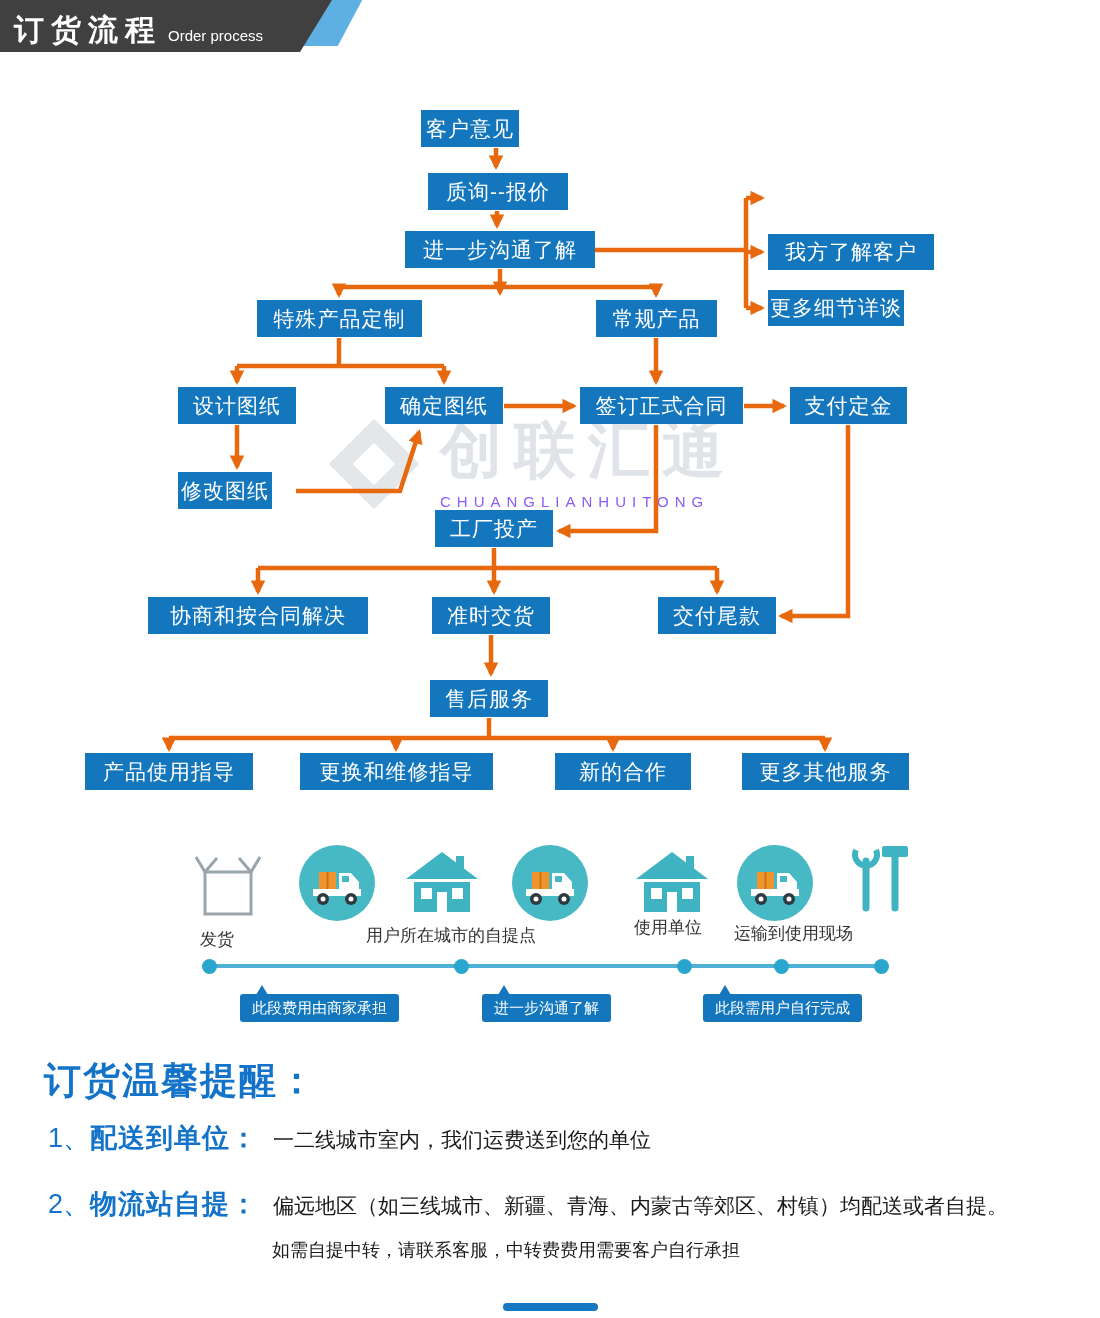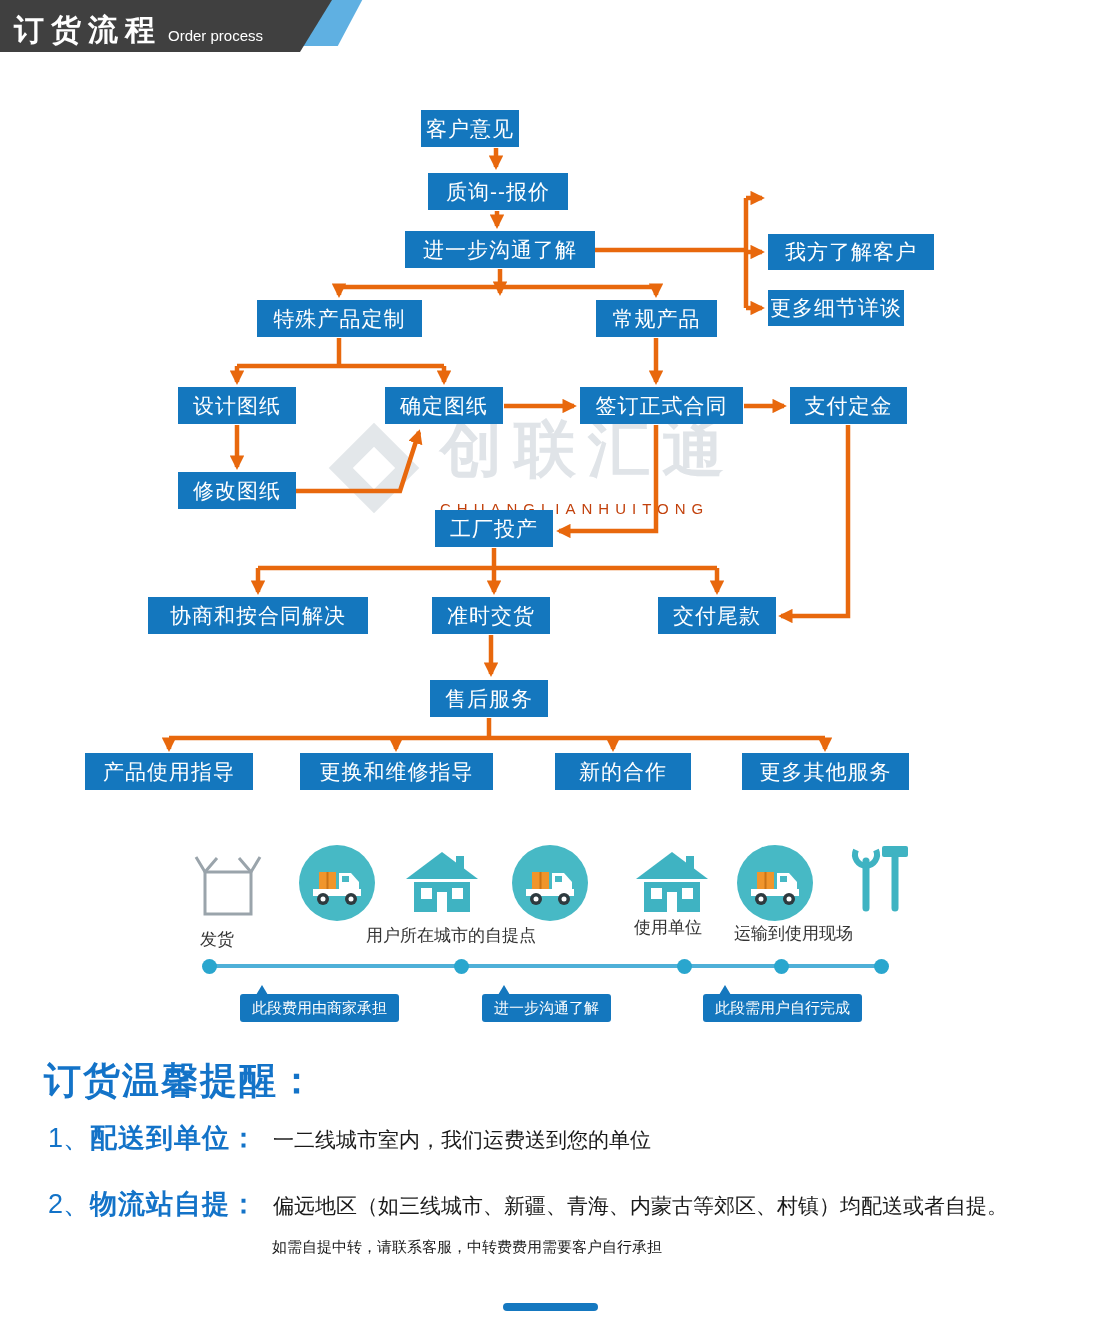--- a/index.html
+++ b/index.html
@@ -12,21 +12,21 @@
   .header-band { position:absolute; left:0; top:0; width:332px; height:52px; background:#404040;
     clip-path:polygon(0 0,100% 0,calc(100% - 32px) 100%,0 100%);
     z-index:2; display:flex; align-items:flex-end; padding:0 0 7px 14px; }
   .header-title { color:#fff; font-size:30px; font-weight:bold; letter-spacing:7px; line-height:1; }
   .header-sub { color:#fff; font-size:15px; margin-left:6px; line-height:1.3; }
 
   
   .wm { position:absolute; left:328px; top:418px; display:flex; align-items:center; z-index:1; }
   .wm-logo { width:64px; height:64px; border:17px solid #e3e7ea; transform:rotate(45deg); margin:14px 34px 14px 14px; }
   .wm-cn { font-size:62px; font-weight:bold; color:#e0e4e8; letter-spacing:12px; line-height:1; }
-  .wm-en { font-size:15px; color:#c2410c; letter-spacing:6px; margin-top:20px; }
+  .wm-en { font-size:15px; color:#8b5cf6; letter-spacing:6px; margin-top:12px; }
 
   
   .arrows { position:absolute; left:0; top:0; z-index:2; }
   .a { stroke:#e8680d; stroke-width:4.5; fill:none; marker-end:url(#arrh); }
   .c { stroke:#e8680d; stroke-width:4.5; fill:none; }
   .node { position:absolute; background:#1477be; color:#fff; display:flex; align-items:center;
     justify-content:center; font-size:21px; letter-spacing:1px; z-index:3; white-space:nowrap; }
 
   
   .icon { position:absolute; z-index:3; }
@@ -39,21 +39,21 @@
   .cap::before { content:""; position:absolute; top:-9px; left:16px;
     border-left:6px solid transparent; border-right:6px solid transparent; border-bottom:10px solid #1477be; }
 
   
   .notice-title { position:absolute; left:44px; top:1056px; font-size:37px; font-weight:bold;
     color:#1373c8; letter-spacing:2px; z-index:3; }
   .notice-item { position:absolute; left:48px; display:flex; align-items:baseline; z-index:3; white-space:nowrap; }
   .n-num { color:#1373c8; font-size:27px; }
   .n-term { color:#1373c8; font-size:27px; font-weight:bold; letter-spacing:1px; }
   .n-text { color:#1a1a1a; font-size:21px; margin-left:15px; }
-  .notice-cont { position:absolute; left:272px; top:1238px; color:#1a1a1a; font-size:15px; z-index:3; white-space:nowrap; }
+  .notice-cont { position:absolute; left:272px; top:1238px; color:#1a1a1a; font-size:18px; z-index:3; white-space:nowrap; }
 
   .bottom-bar { position:absolute; left:503px; top:1303px; width:95px; height:8px; border-radius:4px;
     background:#1578c0; z-index:3; }
 </style>
 </head>
 <body>
 
 <div class="page">
 
   <div class="header-accent"></div>
@@ -116,21 +116,21 @@
   <div class="node" style="left:428px;top:173px;width:140px;height:37px">质询--报价</div>
   <div class="node" style="left:405px;top:231px;width:190px;height:37px">进一步沟通了解</div>
   <div class="node" style="left:768px;top:234px;width:166px;height:36px">我方了解客户</div>
   <div class="node" style="left:768px;top:290px;width:136px;height:36px">更多细节详谈</div>
   <div class="node" style="left:257px;top:300px;width:165px;height:37px">特殊产品定制</div>
   <div class="node" style="left:596px;top:300px;width:121px;height:37px">常规产品</div>
   <div class="node" style="left:178px;top:387px;width:118px;height:37px">设计图纸</div>
   <div class="node" style="left:385px;top:387px;width:118px;height:37px">确定图纸</div>
   <div class="node" style="left:580px;top:387px;width:163px;height:37px">签订正式合同</div>
   <div class="node" style="left:790px;top:387px;width:117px;height:37px">支付定金</div>
-  <div class="node" style="left:178px;top:472px;width:118px;height:37px">修改图纸</div>
+  <div class="node" style="left:178px;top:472px;width:94px;height:37px">修改图纸</div>
   <div class="node" style="left:435px;top:510px;width:118px;height:37px">工厂投产</div>
   <div class="node" style="left:148px;top:597px;width:220px;height:37px">协商和按合同解决</div>
   <div class="node" style="left:432px;top:597px;width:118px;height:37px">准时交货</div>
   <div class="node" style="left:658px;top:597px;width:118px;height:37px">交付尾款</div>
   <div class="node" style="left:430px;top:680px;width:118px;height:37px">售后服务</div>
   <div class="node" style="left:85px;top:753px;width:168px;height:37px">产品使用指导</div>
   <div class="node" style="left:300px;top:753px;width:193px;height:37px">更换和维修指导</div>
   <div class="node" style="left:555px;top:753px;width:136px;height:37px">新的合作</div>
   <div class="node" style="left:742px;top:753px;width:167px;height:37px">更多其他服务</div>
 

